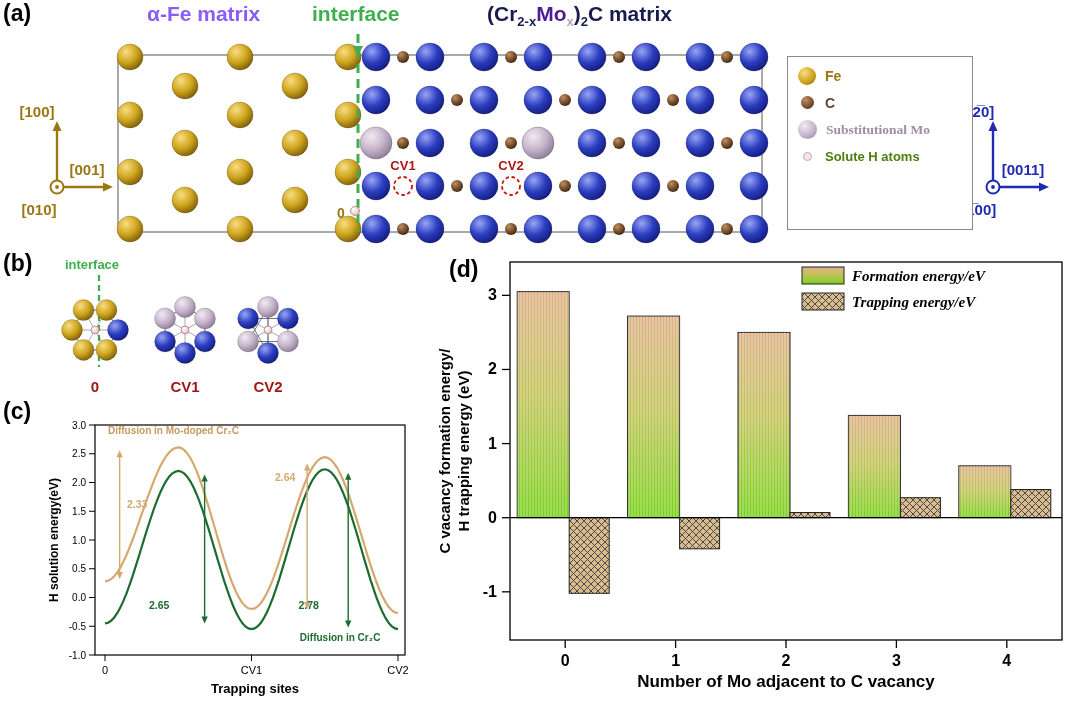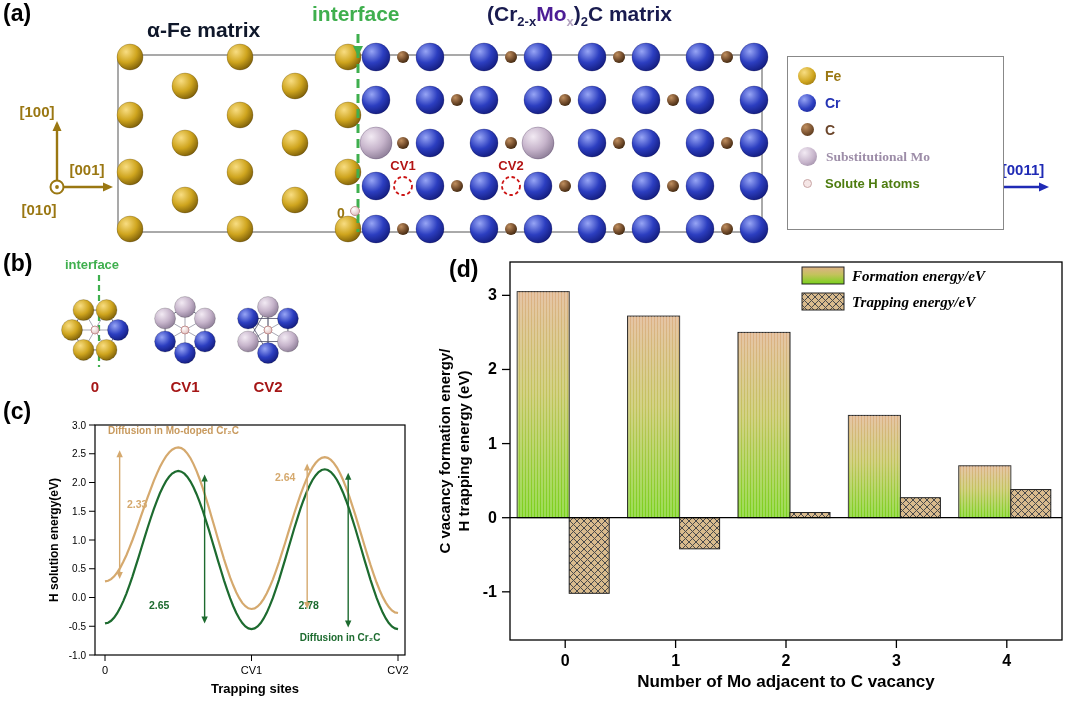--- a/index.html
+++ b/index.html
@@ -5,21 +5,21 @@
   *{margin:0;padding:0;box-sizing:border-box}
   html,body{width:1080px;height:701px;background:#fff;overflow:hidden}
   body{font-family:"Liberation Sans",sans-serif;position:relative}
   .fig{position:absolute;inset:0;background:#fff}
   svg{position:absolute;z-index:1;overflow:visible}
   svg text{font-family:"Liberation Sans",sans-serif}
   .serif-it{font-family:"Liberation Serif",serif;font-style:italic;font-weight:bold}
   .ptag{position:absolute;z-index:5;font-size:23px;font-weight:bold;color:#000}
   .title{position:absolute;z-index:5;font-size:21px;font-weight:bold;white-space:nowrap}
   .title sub{font-size:13px}
-  .legendbox{position:absolute;z-index:5;left:787px;top:56px;width:217px;height:174px;
+  .legendbox{position:absolute;z-index:5;left:787px;top:56px;width:186px;height:174px;
              border:1.5px solid #888;background:#fff;padding:5px 0}
   .legend-row{display:flex;align-items:center;height:27px;padding-left:10px;gap:9px}
   .legend-label{font-size:14px;font-weight:bold;white-space:nowrap}
   .sw{flex:0 0 auto;border-radius:50%;display:inline-block}
   .sw-fe{width:18px;height:18px;background:radial-gradient(circle at 35% 30%,#f8dd82,#cfa51e 55%,#7c5e08)}
   .sw-cr{width:18px;height:18px;background:radial-gradient(circle at 35% 30%,#97a5f5,#2c3ec0 55%,#131c7e)}
   .sw-c{width:13px;height:13px;margin:0 2.5px;background:radial-gradient(circle at 35% 30%,#c08f5f,#7a5230 55%,#40270f)}
   .sw-mo{width:19px;height:19px;background:radial-gradient(circle at 35% 30%,#f2eaf3,#c6b4cb 55%,#8d7d97)}
   .sw-h{width:9px;height:9px;margin:0 4.5px;background:#f5e6e6;border:1px solid #c9a6a6}
   .sw-vacancy{width:14px;height:14px;margin:0 2px;border:2px dashed #cc1414;background:transparent}
@@ -356,32 +356,28 @@
       <rect x="372" y="12" width="42" height="17" fill="url(#gradF)" stroke="#222" stroke-width="1"></rect>
       <text x="422" y="26" font-size="15px" class="serif-it" fill="#000">Formation energy/eV</text>
       <rect x="372" y="38" width="42" height="17" fill="url(#hatchP)" stroke="#222" stroke-width="1"></rect>
       <text x="422" y="52" font-size="15px" class="serif-it" fill="#000">Trapping energy/eV</text>
       <text x="356" y="432" font-size="17px" font-weight="bold" text-anchor="middle" fill="#000">Number of Mo adjacent to C vacancy</text>
       <text x="0" y="0" transform="translate(20,196) rotate(-90)" font-size="15px" font-weight="bold" text-anchor="middle" fill="#000">C vacancy formation energy/</text>
       <text x="0" y="0" transform="translate(39,196) rotate(-90)" font-size="15px" font-weight="bold" text-anchor="middle" fill="#000">H trapping energy (eV)</text>
     </svg>
 
   <div class="ptag" style="left:3px;top:0">(a)</div>
-  <div class="title" style="left:147px;top:18px;color:#0f172a">α-Fe matrix</div>
+  <div class="title" style="left:147px;top:2px;color:#8b5cf6">α-Fe matrix</div>
   <div class="title" style="left:312px;top:2px;color:#3faf4e">interface</div>
   <div class="title" style="left:487px;top:2px;color:#191b4f"><span>(Cr</span><sub>2-x</sub><span style="color:#4c1d95">Mo</span><sub style="color:#b3a2c0">x</sub><span>)</span><sub>2</sub><span>C matrix</span></div>
 
   <div class="legendbox" id="legend-a">
       <div class="legend-row">
         <span class="sw sw-fe"></span>
         <span class="legend-label" style="color: rgb(154, 119, 18);">Fe</span>
-      </div>
-      <div class="legend-row">
-        <span class="sw sw-cr"></span>
-        <span class="legend-label" style="color: rgb(36, 51, 180);">Cr</span>
       </div>
       <div class="legend-row">
         <span class="sw sw-c"></span>
         <span class="legend-label" style="color: rgb(107, 69, 42);">C</span>
       </div>
       <div class="legend-row">
         <span class="sw sw-mo"></span>
         <span class="legend-label" style="color: rgb(157, 141, 168); font-size: 13.5px; font-family: Liberation Serif, serif;">Substitutional Mo</span>
       </div>
       <div class="legend-row">

